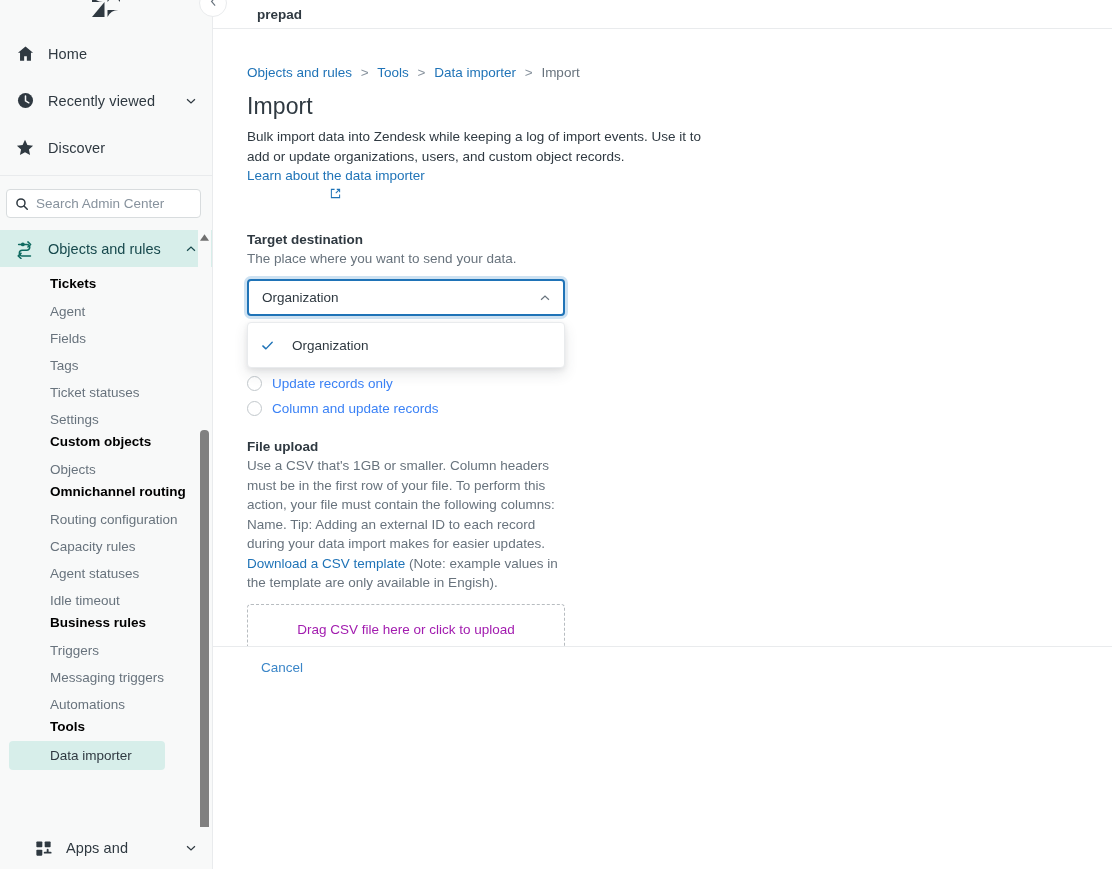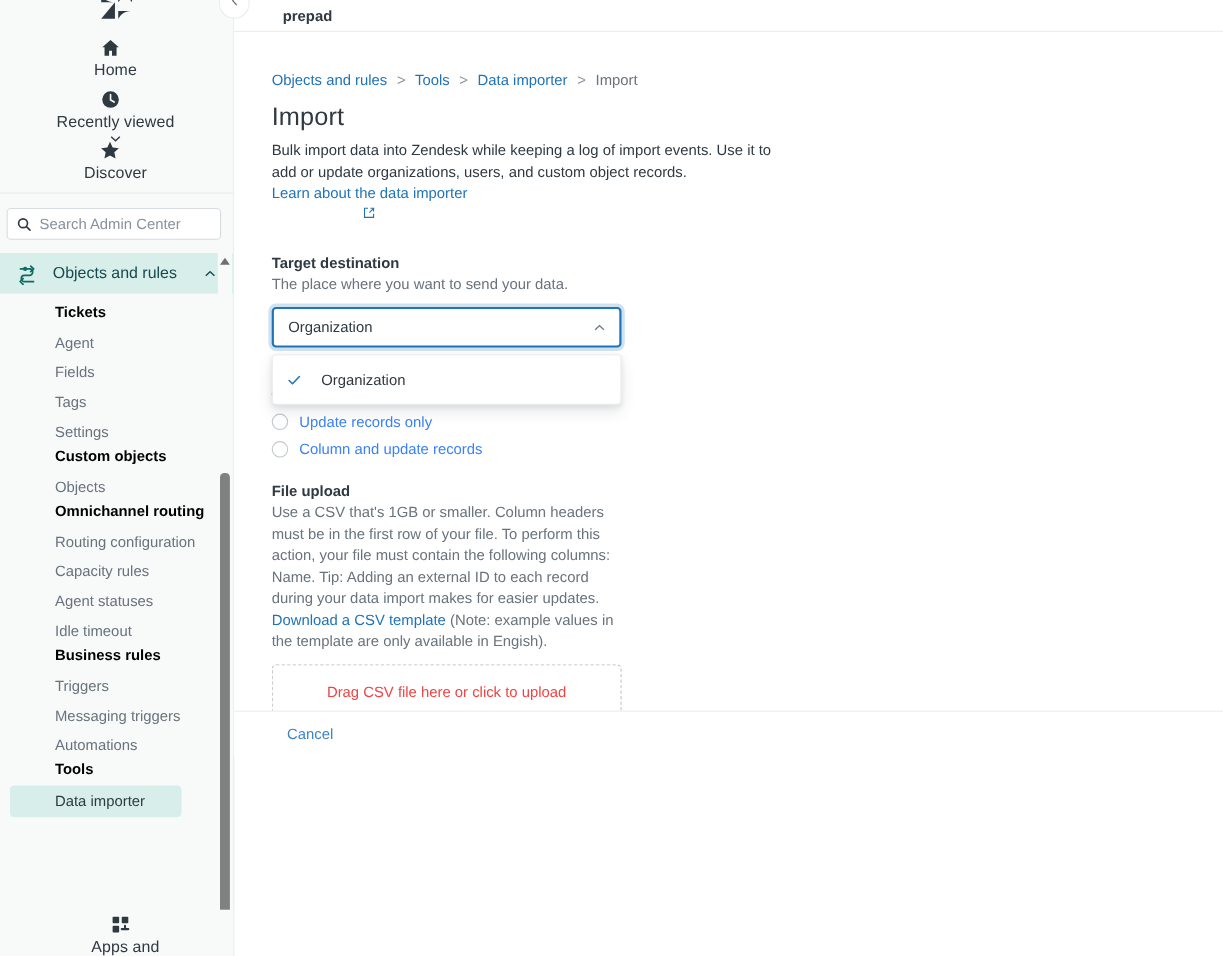--- a/index.html
+++ b/index.html
@@ -31,21 +31,20 @@
   }
   .zlogo { width: 34px; height: 26px; display: block; }
 
   .top-nav { padding: 4px 0 0 0; }
   .topnav-item {
     display: flex; align-items: center;
     height: 47px;
     padding: 0 14px 0 12px;
     cursor: pointer;
     color: #2f3941;
-    flex-direction: column;
   }
   .topnav-item .ic {
     width: 26px; height: 24px; flex: 0 0 26px;
     display: flex; align-items: center; justify-content: center;
     color: #2f3941;
     margin-right: 10px;
   }
   .topnav-item .lbl {
     font-size: 14.5px; color: #2f3941; flex: 1 1 auto;
     letter-spacing: 0.1px;
@@ -258,21 +257,21 @@
 
   .dropzone {
     margin-top: 11px;
     width: 318px; height: 52px;
     border: 1px dashed #b7bcc0;
     border-radius: 4px;
     display: flex; align-items: center; justify-content: center;
     cursor: pointer;
     background: #ffffff;
   }
-  .dropzone .dz-text { font-size: 13.5px; color: #ef4444; }
+  .dropzone .dz-text { font-size: 13.5px; color: #a21caf; }
 
   .footer {
     position: absolute; left: 0; bottom: 0;
     width: 100%;
     border-top: 1px solid #e9ebed;
     height: 42px;
     display: flex; align-items: center;
     padding-left: 48px;
     background: #ffffff;
   }
@@ -362,20 +361,21 @@
           <svg width="14" height="14" viewBox="0 0 16 16" fill="none" stroke="currentColor" stroke-width="1.4">
               <path d="M3.5 10 L8 5.7 L12.5 10"></path>
             </svg>
         </span>
       </div>
 
       <div class="grp-title first">Tickets</div>
       <a class="sb-link">Agent</a>
       <a class="sb-link">Fields</a>
       <a class="sb-link">Tags</a>
+      <a class="sb-link">Ticket statuses</a>
       <a class="sb-link">Settings</a>
 
       <div class="grp-title">Custom objects</div>
       <a class="sb-link">Objects</a>
 
       <div class="grp-title">Omnichannel routing</div>
       <a class="sb-link">Routing configuration</a>
       <a class="sb-link">Capacity rules</a>
       <a class="sb-link">Agent statuses</a>
       <a class="sb-link">Idle timeout</a>

